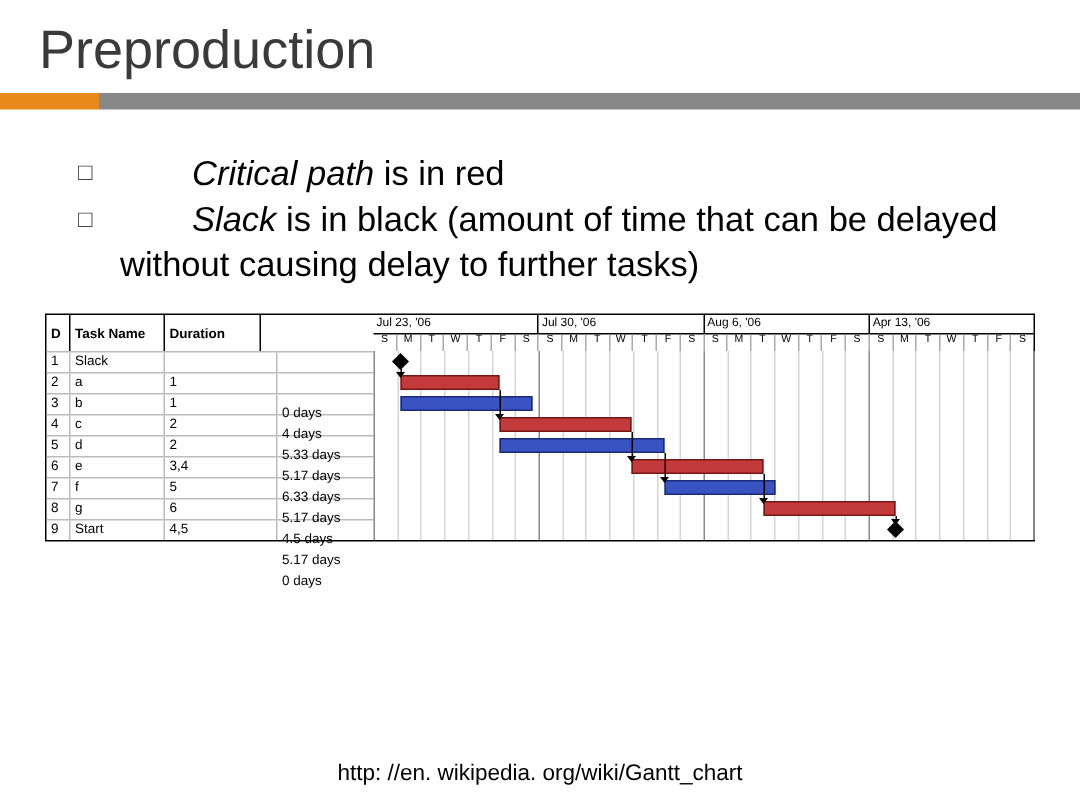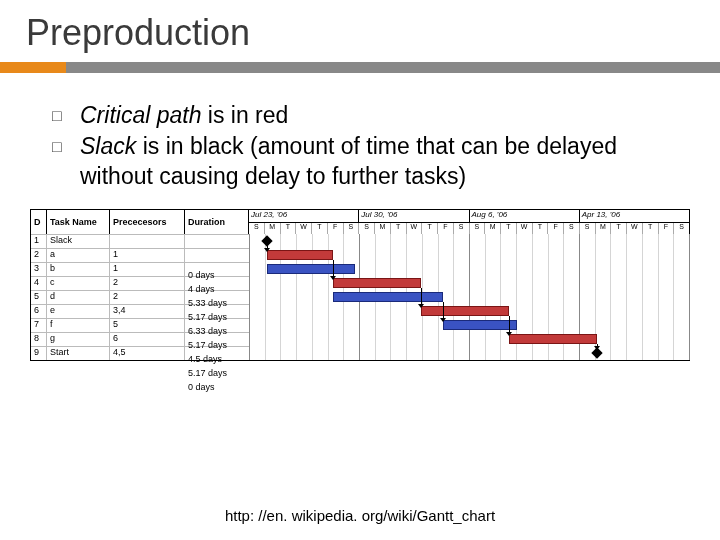--- a/index.html
+++ b/index.html
@@ -5,29 +5,29 @@
   * { box-sizing: border-box; margin: 0; padding: 0; }
   body { width: 720px; height: 540px; font-family: Arial, sans-serif; background: #fff; color: #000; position: relative; }
   .title { font-size: 36px; font-weight: 400; color: #3a3a3a; padding: 12px 0 8px 26px; }
   .accent-bar { display: flex; height: 11px; }
   .accent-orange { width: 66px; background: #e8891a; }
   .accent-gray { flex: 1; background: #888; }
   .bullets { padding: 28px 40px 0 52px; font-size: 23px; line-height: 1.28; }
   .bullet-row { display: flex; margin-bottom: 2px; }
   .bullet-marker { width: 28px; flex-shrink: 0; font-size: 16px; color: #444; padding-top: 5px; }
   .bullet-text { flex: 1; }
-  .italic { font-style: italic; }
+  .italic { font-style: italic; margin-left: 48px; }
   .gantt-wrap { margin: 18px 30px 0 30px; border: 1px solid #000; font-size: 9px; font-family: Arial, sans-serif; background: #fff; }
   .gantt-hdr { display: flex; height: 24px; }
   .gantt-hdr-left { flex: 0 0 218px; display: flex; }
   .hcell { border-right: 1px solid #000; display: flex; align-items: center; padding-left: 3px; font-weight: 700; }
   .hD { flex: 0 0 16px; } .hTask { flex: 0 0 63px; } .hPred { flex: 0 0 75px; } .hDur { flex: 0 0 64px; }
   .gantt-hdr-right { flex: 1; display: flex; flex-direction: column; }
   .week-row { flex: 1; display: flex; border-bottom: 1px solid #000; }
-  .week-cell { flex: 1; border-right: 1px solid #000; padding-left: 2px; font-size: 8px; font-weight: 400; font-style: italic; }
+  .week-cell { flex: 1; border-right: 1px solid #000; padding-left: 2px; font-size: 8px; font-weight: 400; }
   .week-cell:last-child { border-right: none; }
   .day-row { flex: 1; display: flex; }
   .day-cell { flex: 1; border-right: 1px solid #aaa; font-size: 7px; text-align: center; }
   .day-cell:last-child { border-right: none; }
   .gantt-body { display: flex; }
   .gantt-left { flex: 0 0 218px; }
   .trow { display: flex; height: 14px; border-top: 1px solid #bbb; }
   .tD { flex: 0 0 16px; border-right: 1px solid #bbb; padding-left: 3px; }
   .tTask { flex: 0 0 63px; border-right: 1px solid #bbb; padding-left: 3px; }
   .tPred { flex: 0 0 75px; border-right: 1px solid #bbb; padding-left: 3px; }
@@ -67,21 +67,20 @@
       <span class="italic">Slack</span><span> is in black (amount of time that can be delayed without causing delay to further tasks)</span>
     </div>
   </div>
 </div>
 
 <div class="gantt-wrap">
   <div class="gantt-hdr">
     <div class="gantt-hdr-left">
       <div class="hcell hD">D</div>
       <div class="hcell hTask">Task Name</div>
-      <div class="hcell hPred">Prececesors</div>
       <div class="hcell hDur">Duration</div>
     </div>
     <div class="gantt-hdr-right">
       <div class="week-row" id="week-row">
           <div class="week-cell">Jul 23, '06</div>
           <div class="week-cell">Jul 30, '06</div>
           <div class="week-cell">Aug 6, '06</div>
           <div class="week-cell">Apr 13, '06</div>
         </div>
       <div class="day-row" id="day-row">

